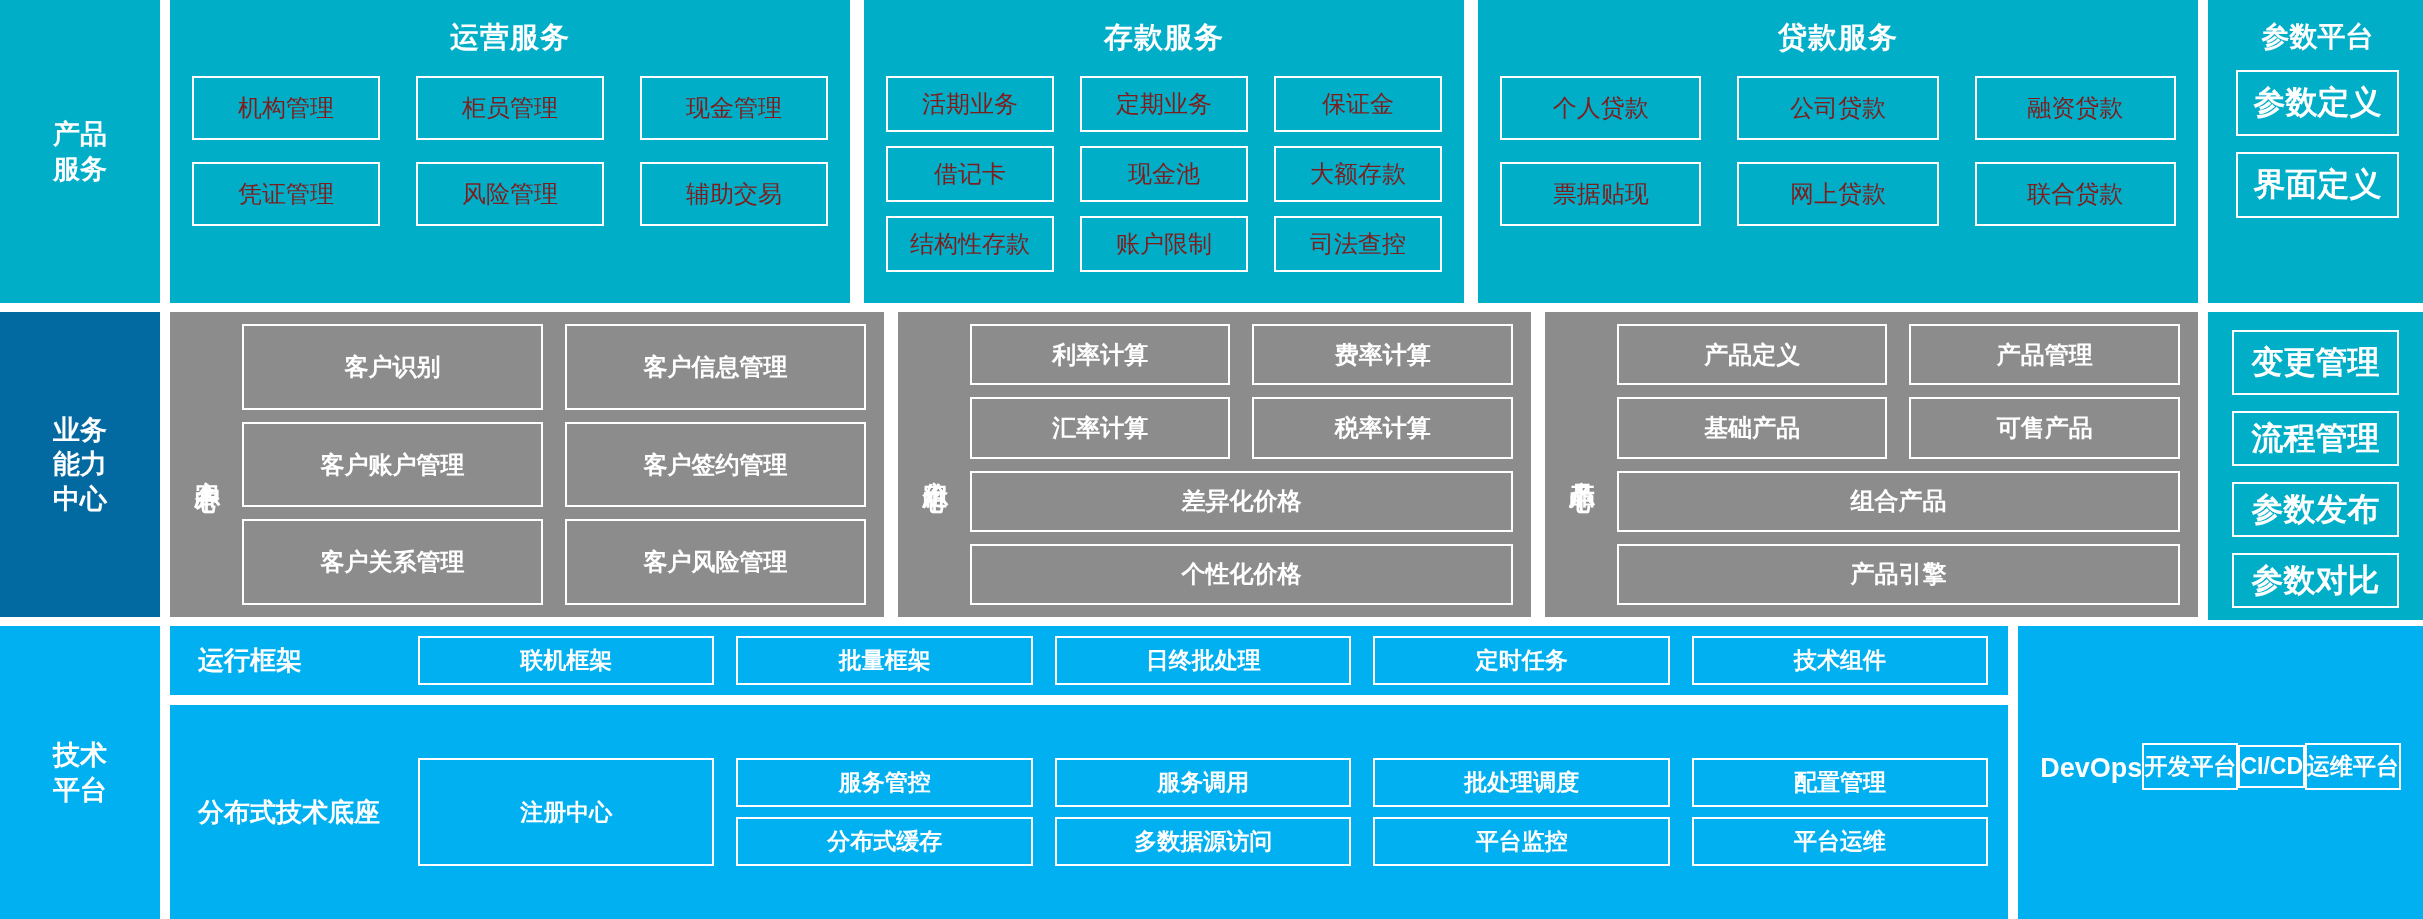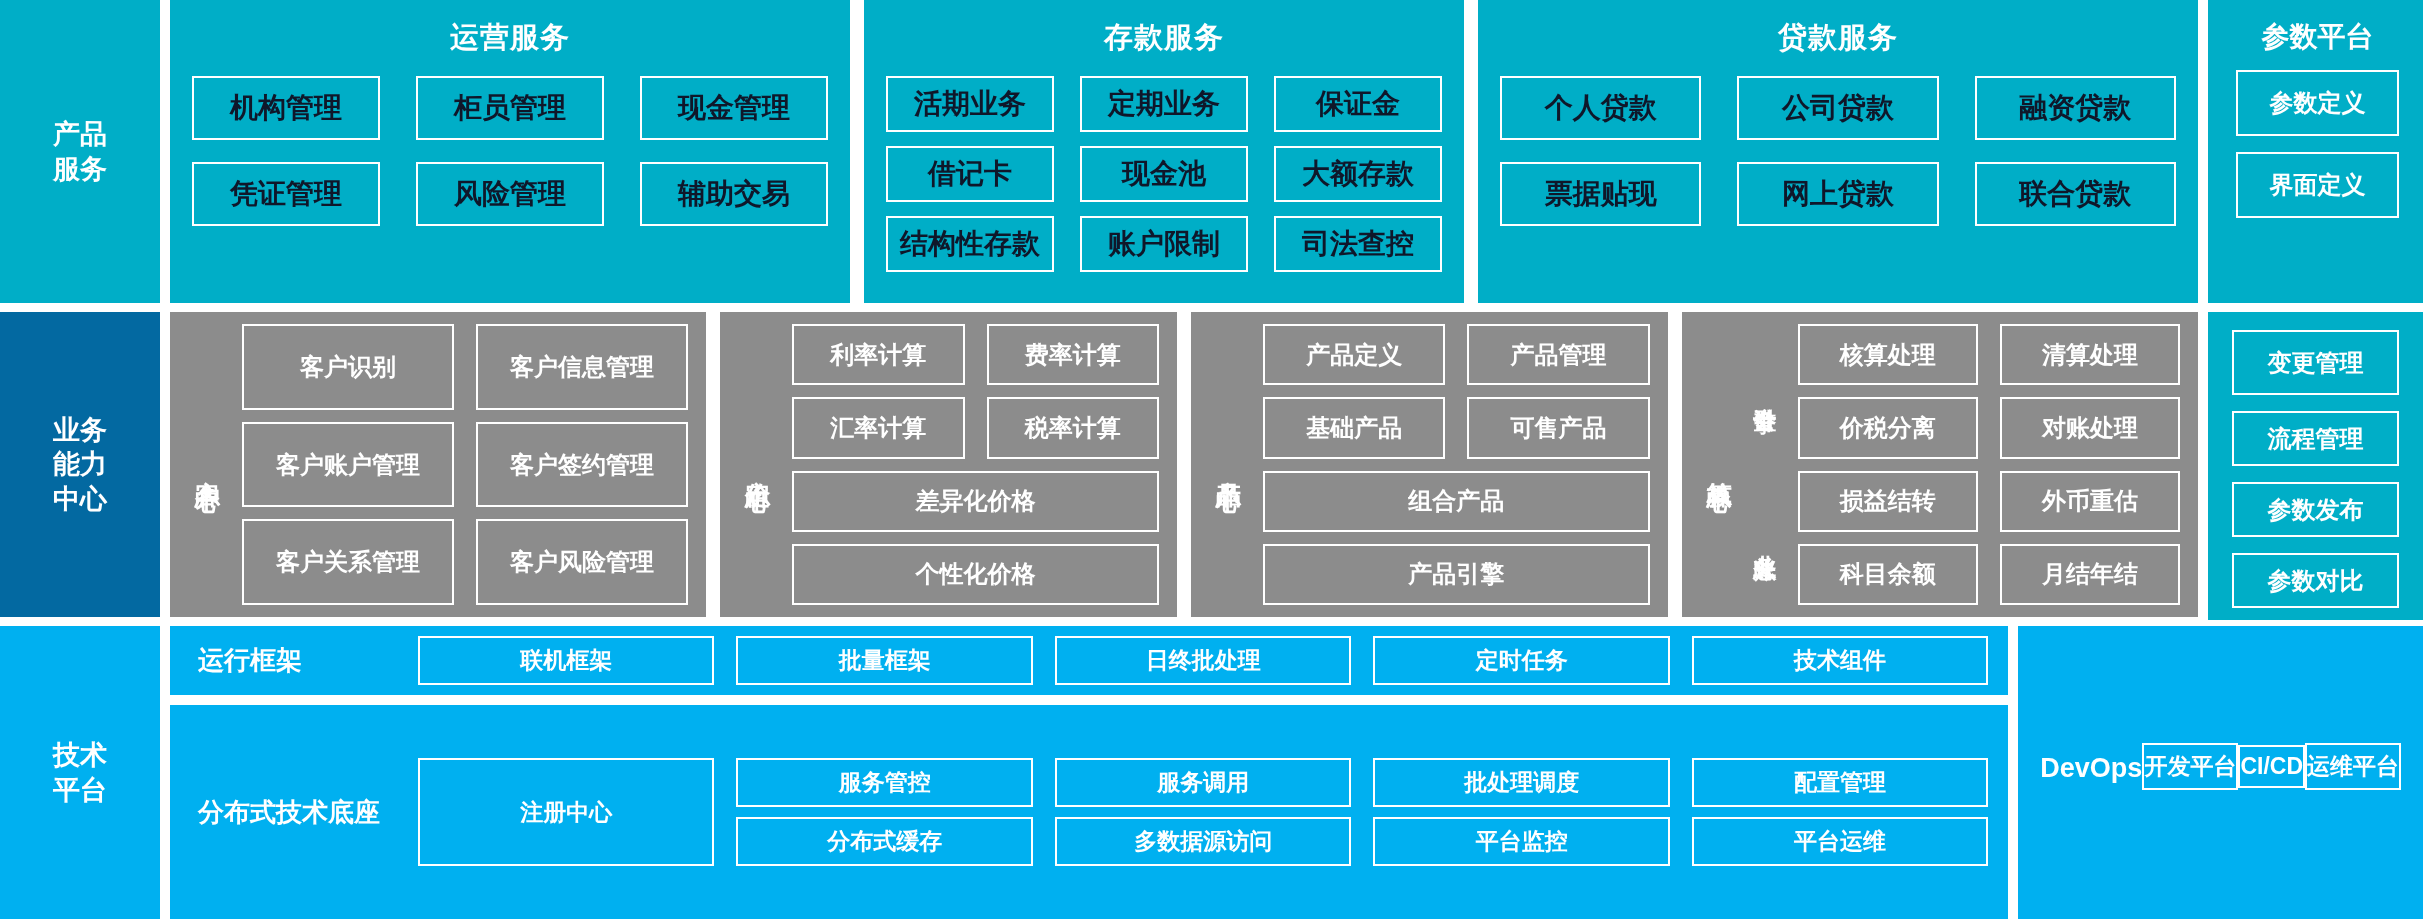--- a/index.html
+++ b/index.html
@@ -37,37 +37,37 @@
   .svc-panel{
     background:#00AEC7;box-sizing:border-box;padding:10px 22px 16px 22px;
     display:flex;flex-direction:column;min-width:0;
   }
   .svc-title{
     color:#ffffff;font-size:29px;font-weight:bold;text-align:center;
     margin:8px 0 18px 0;letter-spacing:1px;
   }
   .svc-grid{flex:1 1 auto;display:grid;grid-template-columns:repeat(3,1fr);gap:20px 30px;align-content:start;}
   .cell{
-    border:2px solid #ffffff;color:#0f172a;font-size:28px;font-weight:bold;
+    border:2px solid #ffffff;color:#7f1d1d;font-size:24px;font-weight:normal;
     display:flex;align-items:center;justify-content:center;text-align:center;
     box-sizing:border-box;min-width:0;white-space:nowrap;
   }
   .g-ops .svc-grid{gap:22px 36px;grid-auto-rows:64px;}
   .g-dep .svc-grid{gap:14px 26px;grid-auto-rows:56px;}
   .g-loan .svc-grid{gap:22px 36px;grid-auto-rows:64px;}
 
   
   .side-panel{
     background:#00AEC7;box-sizing:border-box;
     display:flex;flex-direction:column;align-items:center;
     padding:10px 24px 12px 24px;
   }
   .side-title{color:#fff;font-size:28px;font-weight:bold;margin:8px 0 14px 0;}
   .side-item{
-    width:100%;border:2px solid #ffffff;color:#ffffff;font-size:24px;font-weight:bold;
+    width:100%;border:2px solid #ffffff;color:#ffffff;font-size:32px;font-weight:bold;
     display:flex;align-items:center;justify-content:center;box-sizing:border-box;
     margin-bottom:16px;white-space:nowrap;font-family:Liberation Serif, serif;
   }
 
   
   .r2{height:305px;}
   .ctr-panel{
     background:#8C8C8C;box-sizing:border-box;padding:12px 18px 12px 14px;
     display:flex;align-items:stretch;min-width:0;
   }
@@ -248,43 +248,20 @@
           </div>
           <div class="ctr-full">
             <div class="gcell">组合产品</div>
           </div>
           <div class="ctr-full">
             <div class="gcell">产品引擎</div>
           </div>
         </div>
       </div>
 
-      <div class="ctr-panel" style="flex:1 1 26%;">
-        <div class="ctr-vlabel">核算中心</div>
-        <div class="acct-split">
-          <div class="acct-sub">
-            <div class="acct-sublabel">会计引擎</div>
-            <div class="acct-cells">
-              <div class="gcell">核算处理</div>
-              <div class="gcell">清算处理</div>
-              <div class="gcell">价税分离</div>
-              <div class="gcell">对账处理</div>
-            </div>
-          </div>
-          <div class="acct-sub">
-            <div class="acct-sublabel">业务总账</div>
-            <div class="acct-cells">
-              <div class="gcell">损益结转</div>
-              <div class="gcell">外币重估</div>
-              <div class="gcell">科目余额</div>
-              <div class="gcell">月结年结</div>
-            </div>
-          </div>
-        </div>
-      </div>
 
     </div>
 
     <div class="side-col">
       <div class="side-panel" style="flex:1 1 auto;padding-top:18px;">
         <div class="side-item" style="height:65px;">变更管理</div>
         <div class="side-item" style="height:55px;">流程管理</div>
         <div class="side-item" style="height:55px;">参数发布</div>
         <div class="side-item" style="height:55px;margin-bottom:0;">参数对比</div>
       </div>

